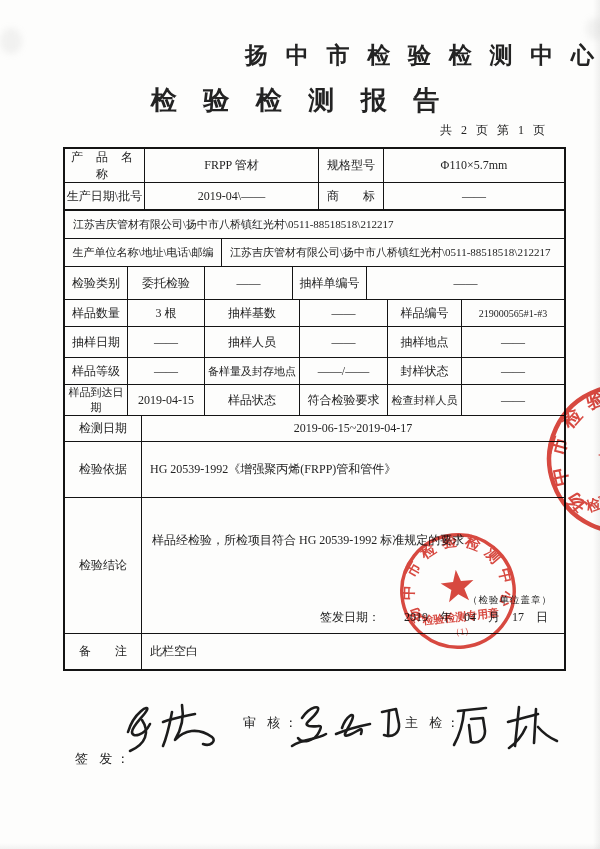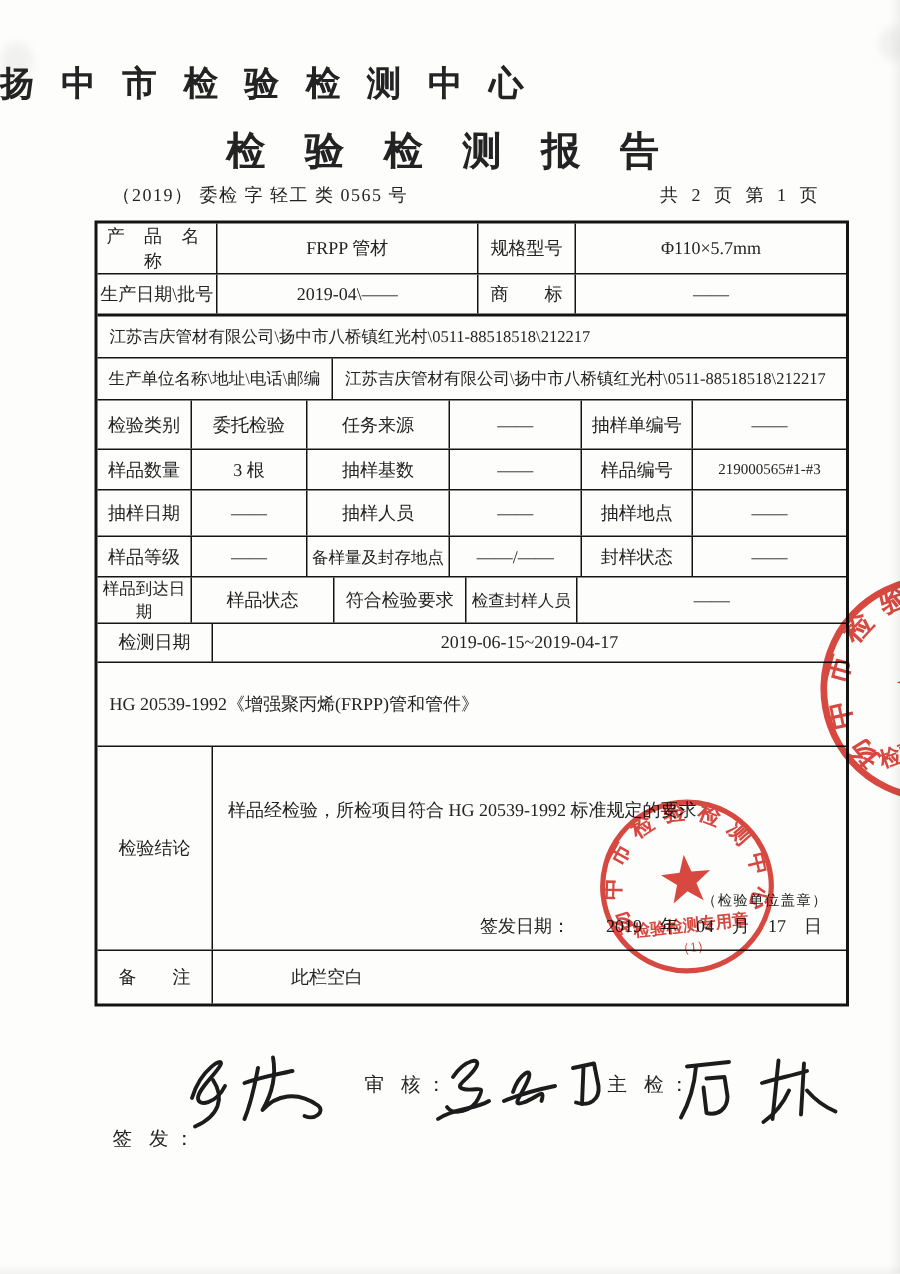--- a/index.html
+++ b/index.html
@@ -10,32 +10,32 @@
     color:#232323;
   }
   
   .edge-right{position:absolute;right:0;top:0;width:7px;height:100%;
     background:linear-gradient(to left, rgba(120,120,120,.10), rgba(120,120,120,0));}
   .edge-bottom{position:absolute;left:0;bottom:0;width:100%;height:6px;
     background:linear-gradient(to top, rgba(120,120,120,.08), rgba(120,120,120,0));}
   .smudge{position:absolute;background:rgba(160,160,160,.12);border-radius:50%;filter:blur(3px);}
 
   
-  .org-title{position:absolute;top:40px;left:0;width:100%;text-align:left;
+  .org-title{position:absolute;top:40px;left:0;width:100%;text-align:right;
     font-size:23px;font-weight:bold;letter-spacing:6px;}
   .report-title{position:absolute;top:83px;left:0;width:100%;text-align:center;
     font-size:26px;font-weight:bold;letter-spacing:10px;}
   .report-no{position:absolute;top:122px;left:75px;font-size:12px;letter-spacing:1px;}
   .page-info{position:absolute;top:122px;right:52px;font-size:12px;letter-spacing:3px;}
 
   
   .report-table{position:absolute;left:63px;top:147px;width:503px;
     border:2.5px solid #141414;box-sizing:border-box;background:transparent;}
   .tr{display:flex;border-bottom:1px solid #141414;box-sizing:border-box;}
-  .tr:last-child{border-bottom:none;gap:44px;}
+  .tr:last-child{border-bottom:none;}
   .tr.thick-top{border-top:1px solid #141414;}
   .td{border-right:1px solid #141414;box-sizing:border-box;
     display:flex;align-items:center;justify-content:center;
     font-size:12px;text-align:center;overflow:hidden;}
   .td:last-child{border-right:none;}
   .td.left{justify-content:flex-start;text-align:left;padding-left:8px;}
   .label-sp{letter-spacing:5px;}
   .small-txt{font-size:10px;}
   .unit-txt{font-size:11px;}
 
@@ -74,21 +74,20 @@
 
 <div class="page">
 
   <div class="edge-right"></div>
   <div class="edge-bottom"></div>
   <div class="smudge" style="left:0;top:28px;width:22px;height:26px;"></div>
   <div class="smudge" style="right:-4px;top:18px;width:18px;height:22px;"></div>
 
   <div class="org-title">扬 中 市 检 验 检 测 中 心</div>
   <div class="report-title">检 验 检 测 报 告</div>
-  <div class="report-no">（2019） 委检 字 轻工 类 0565 号</div>
   <div class="page-info">共 2 页 第 1 页</div>
 
   <div class="report-table">
 
     <div class="tr h1">
       <div class="td wa1 label-sp">产 品 名 称</div>
       <div class="td wa2">FRPP 管材</div>
       <div class="td wa3">规格型号</div>
       <div class="td wa4">Φ110×5.7mm</div>
     </div>
@@ -105,21 +104,20 @@
     </div>
 
     <div class="tr h4">
       <div class="td wb1 unit-txt">生产单位名称\地址\电话\邮编</div>
       <div class="td wb2 left unit-txt">江苏吉庆管材有限公司\扬中市八桥镇红光村\0511-88518518\212217</div>
     </div>
 
     <div class="tr h5">
       <div class="td wc1">检验类别</div>
       <div class="td wc2">委托检验</div>
-      <div class="td wc3">任务来源</div>
       <div class="td wc4">——</div>
       <div class="td wc5">抽样单编号</div>
       <div class="td wc6">——</div>
     </div>
 
     <div class="tr h6">
       <div class="td wc1">样品数量</div>
       <div class="td wc2">3 根</div>
       <div class="td wc3">抽样基数</div>
       <div class="td wc4">——</div>
@@ -140,32 +138,34 @@
       <div class="td wc1">样品等级</div>
       <div class="td wc2">——</div>
       <div class="td wc3 unit-txt">备样量及封存地点</div>
       <div class="td wc4">——/——</div>
       <div class="td wc5">封样状态</div>
       <div class="td wc6">——</div>
     </div>
 
     <div class="tr h9">
       <div class="td wc1 unit-txt">样品到达日期</div>
+      <div class="td wc2">2019-04-15</div>
       <div class="td wc3">样品状态</div>
       <div class="td wc4">符合检验要求</div>
       <div class="td wc5 unit-txt">检查封样人员</div>
       <div class="td wc6">——</div>
     </div>
 
     <div class="tr h10">
       <div class="td wd1">检测日期</div>
       <div class="td wd2">2019-06-15~2019-04-17</div>
     </div>
 
     <div class="tr h11">
+      <div class="td wd1">检验依据</div>
       <div class="td wd2 left">HG 20539-1992《增强聚丙烯(FRPP)管和管件》</div>
     </div>
 
     <div class="tr h12">
       <div class="td wd1">检验结论</div>
       <div class="td wd2 conclusion-cell">
         <span class="conclusion-text">样品经检验，所检项目符合 HG 20539-1992 标准规定的要求</span>
         <span class="seal-note">（检验单位盖章）</span>
         <span class="sign-date"><span class="lbl">签发日期：</span><span>2019 年 04 月 17 日</span></span>
       </div>

